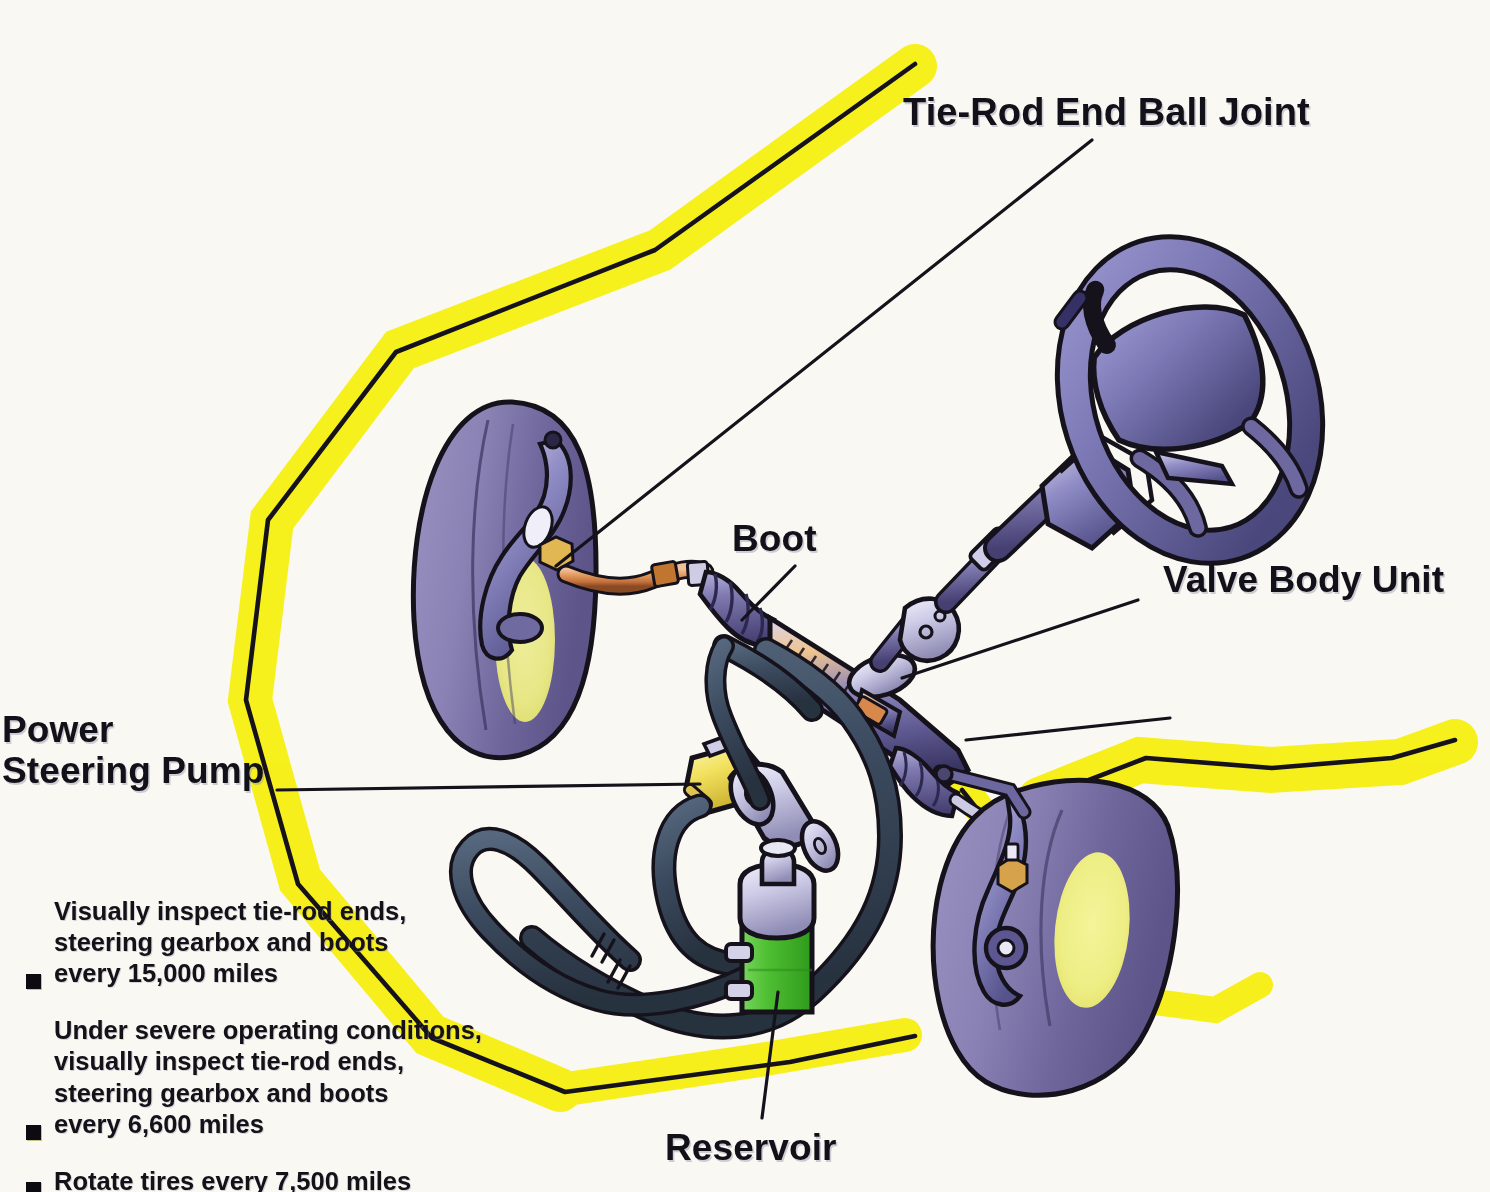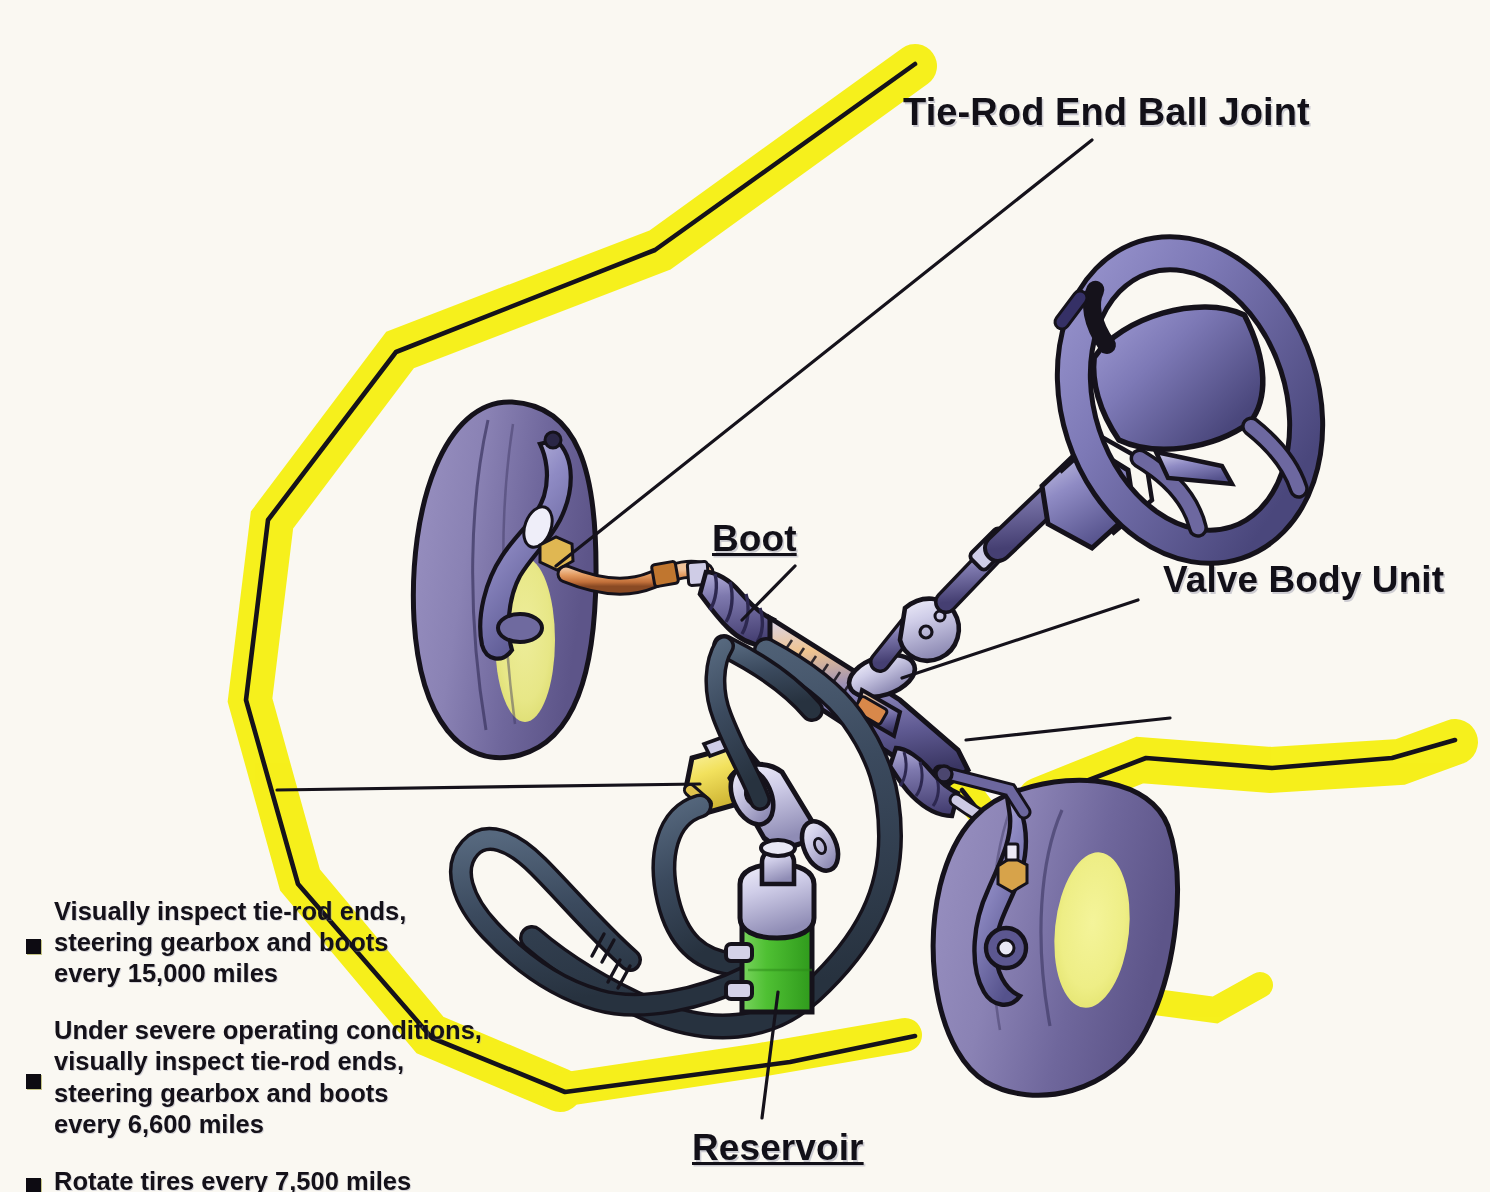--- a/index.html
+++ b/index.html
@@ -16,31 +16,31 @@
     position:absolute;
     font-family:"Liberation Sans", sans-serif;
     font-weight:bold;
     color:#121018;
     letter-spacing:0.1px;
     text-shadow:1.5px 1.5px 0 rgba(150,150,170,.45);
     white-space:pre;
     line-height:1.10;
   }
   #lbl-tierod{left:903px;top:92px;font-size:38px;}
-  #lbl-boot{left:712px;top:519px;font-size:37px;text-decoration:underline;}
+  #lbl-boot{left:732px;top:519px;font-size:37px;}
   #lbl-valve{left:1163px;top:560px;font-size:37px;}
   #lbl-gearbox{left:1176px;top:695px;font-size:37px;}
   #lbl-pump{left:2px;top:710px;font-size:37px;}
-  #lbl-reservoir{left:692px;top:1128px;font-size:37px;text-decoration:underline;}
+  #lbl-reservoir{left:665px;top:1128px;font-size:37px;}
 
   #notes{
     position:absolute;left:26px;top:896px;width:470px;
   }
   .note{
-    display:flex;align-items:center;
+    display:flex;align-items:flex-end;
     margin-bottom:26px;
   }
   .bullet{
     width:15px;height:15px;background:#0d0b12;
     margin-top:8px;margin-right:13px;flex:0 0 auto;
     box-shadow:1px 1px 0 rgba(160,160,60,.6);
   }
   .note-text{
     font-family:"Liberation Sans", sans-serif;
     font-weight:bold;font-size:25.5px;line-height:1.22;
@@ -329,20 +329,22 @@
       <line x1="1138" y1="600" x2="902" y2="678"></line>
       <line x1="1170" y1="718" x2="966" y2="740"></line>
       <line x1="277" y1="790" x2="700" y2="784"></line>
       <line x1="762" y1="1118" x2="778" y2="992"></line>
     </g>
   </svg>
 
   <div class="lbl" id="lbl-tierod">Tie-Rod End Ball Joint</div>
   <div class="lbl" id="lbl-boot">Boot</div>
   <div class="lbl" id="lbl-valve">Valve Body Unit</div>
+  <div class="lbl" id="lbl-pump">Power
+Steering Pump</div>
   <div class="lbl" id="lbl-reservoir">Reservoir</div>
 
   <div id="notes">
     <div class="note">
       <div class="bullet"></div>
       <div class="note-text">Visually inspect tie-rod ends,
 steering gearbox and boots
 every 15,000 miles</div>
     </div>
     <div class="note">

